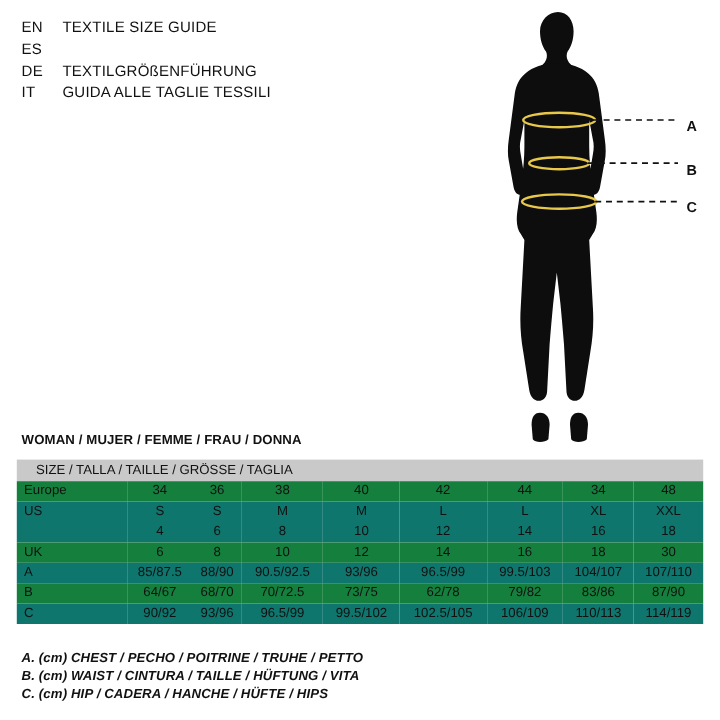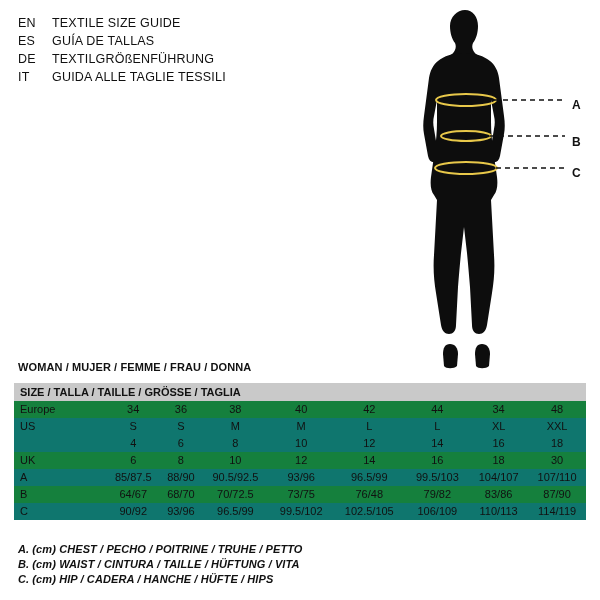--- a/index.html
+++ b/index.html
@@ -94,23 +94,23 @@
     color: #111;
   }
   table.size-table td.rowhead {
     text-align: left;
     padding-left: 6px;
     width: 86px;
   }
   tr.head-row td {
     background: #c9c9c9;
     text-align: left;
-    padding-left: 6px;
-    font-size: 11px;
-    font-weight: bold;
+    padding-left: 16px;
+    font-size: 11px;
+    font-weight: normal;
     height: 18px;
     line-height: 18px;
   }
   tr.shade td { background: #0f766e; }
   tr.plain td { background: #15803d; }
 
   
   .legend {
     position: absolute;
     left: 18px;
@@ -131,21 +131,20 @@
 
 <div class="page">
 
   <div class="lang-block">
     <div class="lang-row">
       <span class="lang-code">EN</span>
       <span class="lang-text">TEXTILE SIZE GUIDE</span>
     </div>
     <div class="lang-row">
       <span class="lang-code">ES</span>
-      <span class="lang-text">GUÍA DE TALLAS</span>
     </div>
     <div class="lang-row">
       <span class="lang-code">DE</span>
       <span class="lang-text">TEXTILGRÖßENFÜHRUNG</span>
     </div>
     <div class="lang-row">
       <span class="lang-code">IT</span>
       <span class="lang-text">GUIDA ALLE TAGLIE TESSILI</span>
     </div>
   </div>
@@ -257,21 +256,21 @@
       <td>99.5/103</td>
       <td>104/107</td>
       <td>107/110</td>
     </tr>
     <tr class="plain">
       <td class="rowhead">B</td>
       <td>64/67</td>
       <td>68/70</td>
       <td>70/72.5</td>
       <td>73/75</td>
-      <td>76/48</td>
+      <td>62/78</td>
       <td>79/82</td>
       <td>83/86</td>
       <td>87/90</td>
     </tr>
     <tr class="shade">
       <td class="rowhead">C</td>
       <td>90/92</td>
       <td>93/96</td>
       <td>96.5/99</td>
       <td>99.5/102</td>

